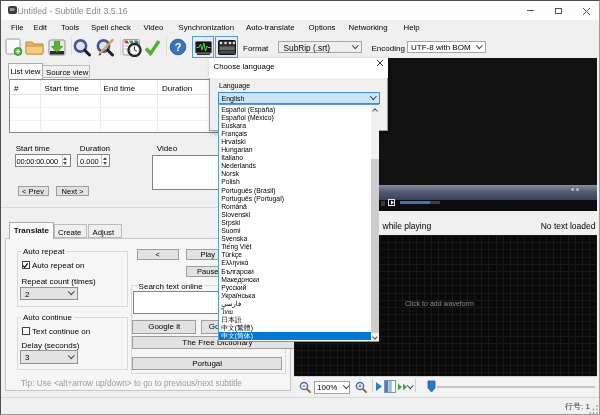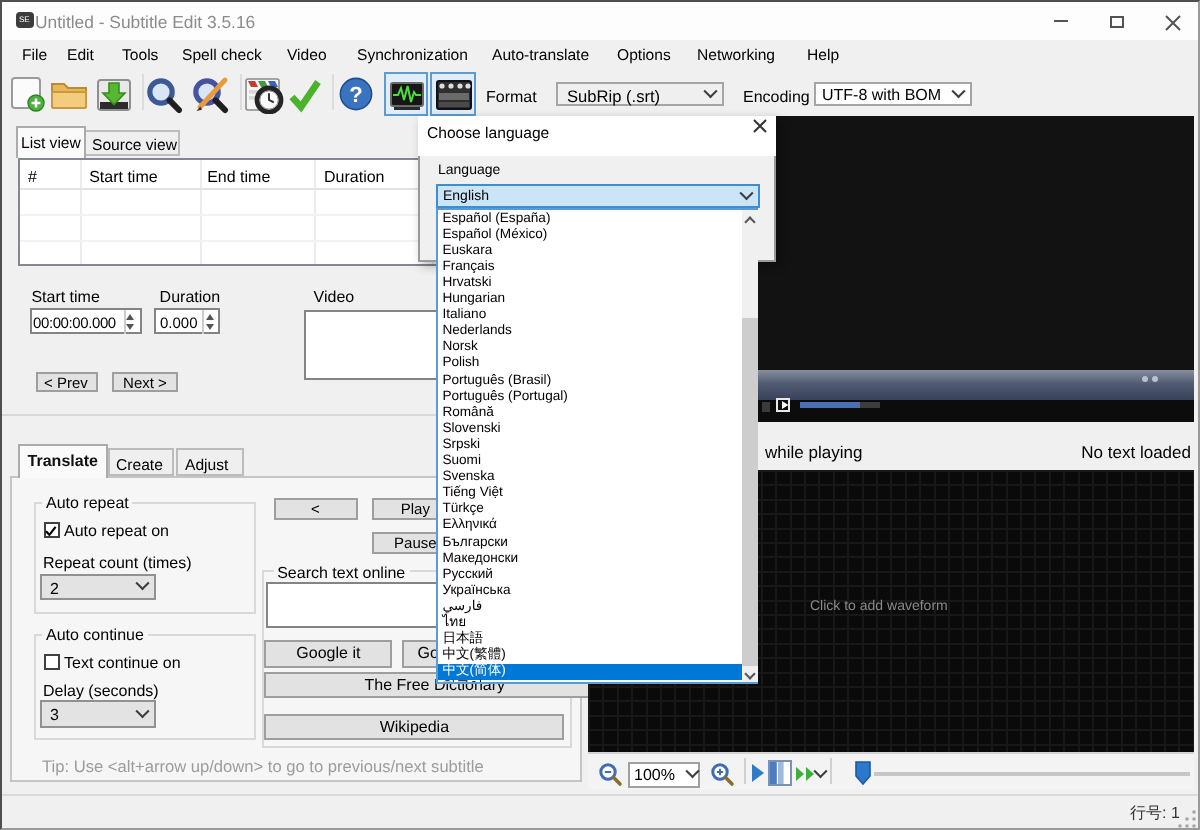--- a/index.html
+++ b/index.html
@@ -190,21 +190,21 @@
 
 <div class="abs btn" style="left:135.5px;top:248px;width:42.5px;height:11px;font-size:7.5px;line-height:10px;">&lt;</div>
 <div class="abs btn" style="left:184.7px;top:248px;width:44px;height:11px;font-size:7.5px;line-height:10px;">Play</div>
 <div class="abs btn" style="left:184.7px;top:264.7px;width:44px;height:11px;font-size:7.5px;line-height:10px;">Pause</div>
 <div class="abs gb" style="left:130px;top:284.3px;width:155px;height:89px;"></div>
 <div class="abs" style="left:135.6px;top:280.5px;font-size:8px;color:#000;background:#f6f6f6;padding:0 2px;">Search text online</div>
 <div class="abs tbx" style="left:132.3px;top:289.7px;width:149px;height:23.5px;"></div>
 <div class="abs btn" style="left:131.4px;top:319px;width:63.6px;height:13.5px;font-size:8px;line-height:12.5px;">Google it</div>
 <div class="abs btn" style="left:199.5px;top:319px;width:81.5px;height:13.5px;font-size:8px;line-height:12.5px;">Google translate it</div>
 <div class="abs btn" style="left:131.4px;top:335px;width:170px;height:13px;font-size:8px;line-height:12px;">The Free Dictionary</div>
-<div class="abs btn" style="left:131.4px;top:355.5px;width:149.6px;height:13px;font-size:8px;line-height:12px;">Wikipedia</div>
+<div class="abs btn" style="left:131.4px;top:355.5px;width:149.6px;height:13px;font-size:8px;line-height:12px;">Portugal</div>
 <div class="abs" style="left:20px;top:376.5px;font-size:8.3px;color:#9c9c9c;">Tip: Use &lt;alt+arrow up/down&gt; to go to previous/next subtitle</div>
 
 <div class="abs" style="left:292.6px;top:57px;width:303.4px;height:127px;background:#121212;"></div>
 <div class="abs" style="left:292.6px;top:184px;width:303.4px;height:15px;background:linear-gradient(#87909f,#515b72 45%,#39415a);"></div>
 <div class="abs" style="left:569.5px;top:187px;width:3px;height:3px;background:#b9c0cb;border-radius:50%;"></div>
 <div class="abs" style="left:574.5px;top:187px;width:3px;height:3px;background:#b9c0cb;border-radius:50%;"></div>
 <div class="abs" style="left:292.6px;top:199px;width:303.4px;height:10.5px;background:#0c0c0c;"></div>
 <div class="abs" style="left:380px;top:200px;width:4px;height:5px;background:#3a3a3a;"></div>
 <div class="abs" style="left:387.3px;top:198px;width:6.6px;height:6.6px;background:#0d0d0d;border:1px solid #e8e8e8;"></div>
 <svg class="abs" style="left:388.5px;top:199.2px;" width="5" height="5">

